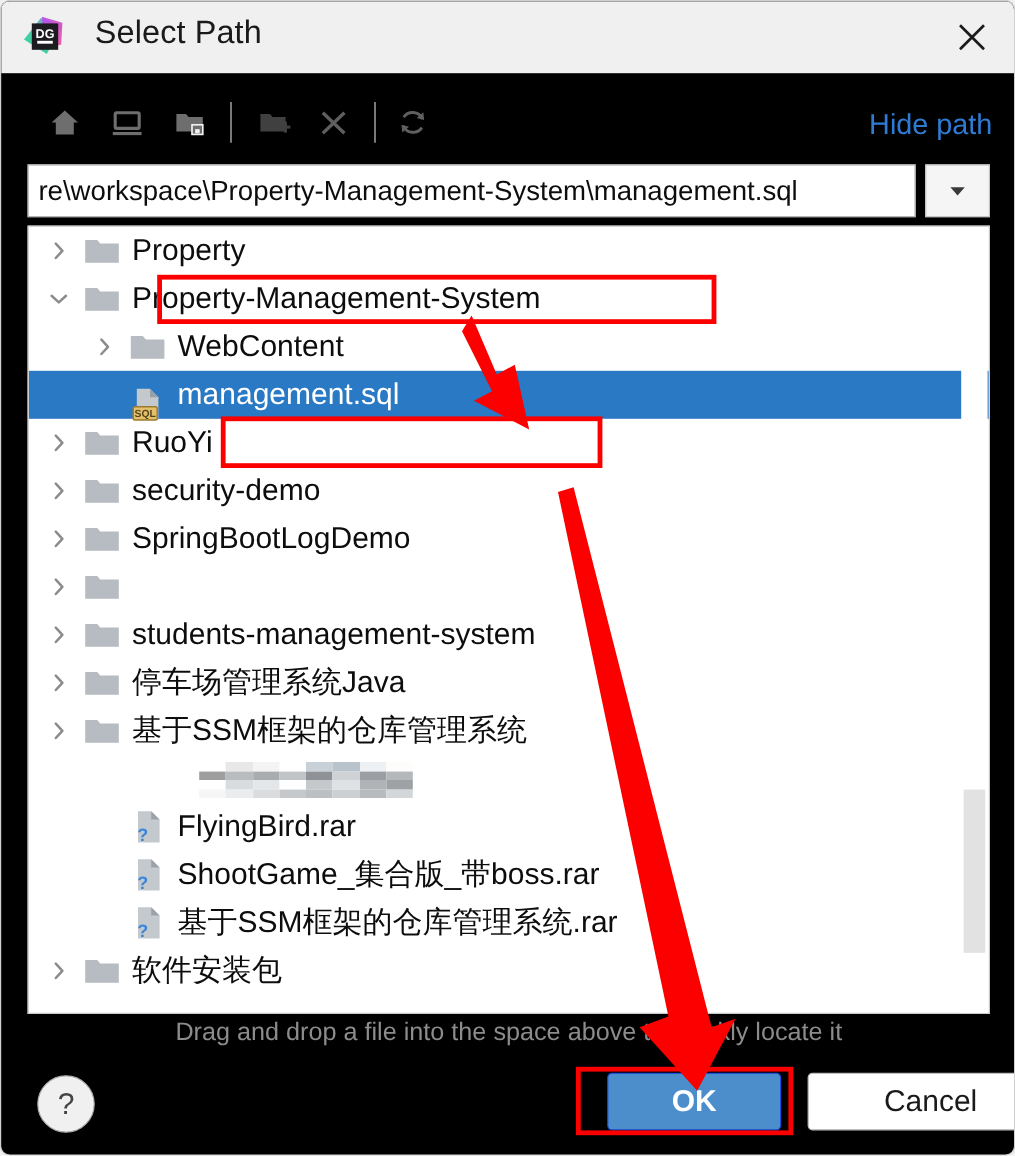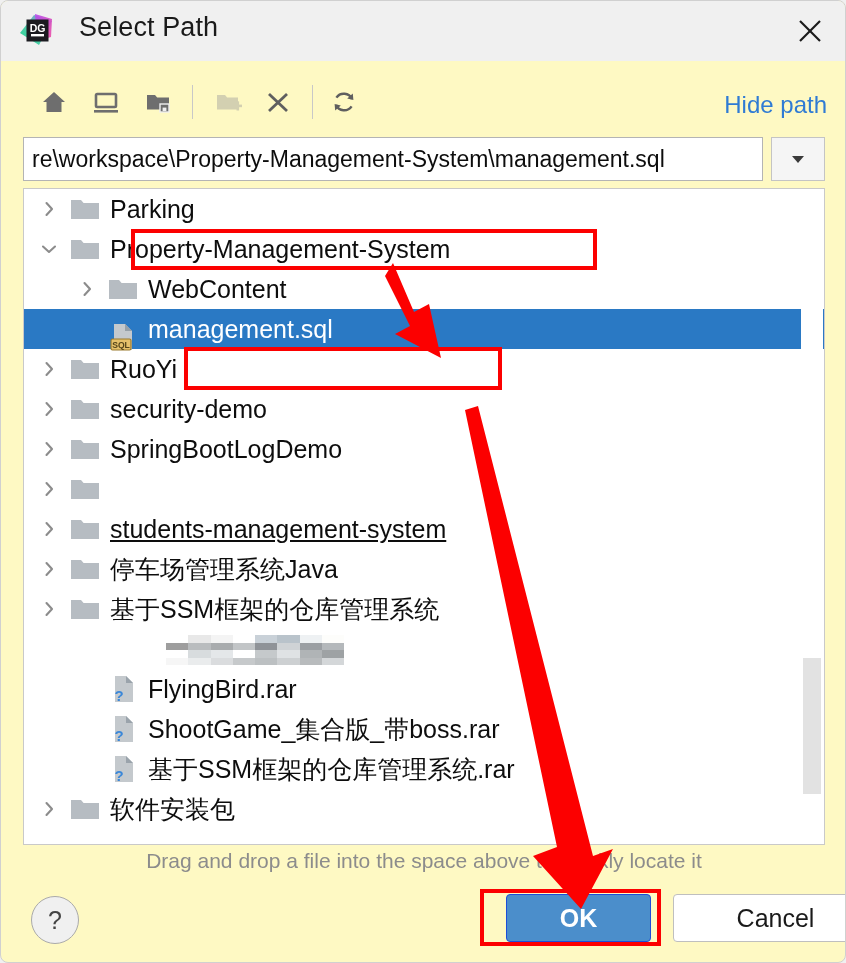--- a/index.html
+++ b/index.html
@@ -5,21 +5,21 @@
   html,body{margin:0;padding:0;}
   body{
     width:846px;height:963px;
     background:#f0f0f0;
     font-family:"Liberation Sans","DejaVu Sans",sans-serif;
     -webkit-font-smoothing:antialiased;
     overflow:hidden;
   }
   #dialog{
     position:absolute;left:0;top:0;width:846px;height:963px;
-    background:#fef9c3;
+    background:#000000;
     border-radius:8px;
     box-sizing:border-box;
     border:1px solid #d0d0d0;
     overflow:hidden;
   }
 
   
   #titlebar{
     position:absolute;left:0;top:0;width:846px;height:60px;
     background:#f0f0f0;
@@ -253,21 +253,21 @@
           <span class="chev" style="left: 12px;">
             <svg width="18" height="18" viewBox="0 0 18 18">
               <polyline points="6.5,3 12,9 6.5,15" fill="none" stroke="#8c8c8c" stroke-width="2.1" stroke-linecap="round" stroke-linejoin="round"></polyline>
             </svg>
           </span>
           <span class="ico" style="left: 46px;">
             <svg width="30" height="24" viewBox="0 0 30 24">
               <path d="M1 3 h10 l2.6 3 H29 v16 H1 Z" fill="#b6bcc2"></path>
             </svg>
           </span>
-          <span class="lbl" style="left: 86px;">Parking</span>
+          <span class="lbl" style="left: 86px;">Property</span>
         </div>
         <div class="row">
           <span class="chev" style="left: 12px;">
             <svg width="18" height="18" viewBox="0 0 18 18">
               <polyline points="3,6.5 9,12 15,6.5" fill="none" stroke="#8c8c8c" stroke-width="2.1" stroke-linecap="round" stroke-linejoin="round"></polyline>
             </svg>
           </span>
           <span class="ico" style="left: 46px;">
             <svg width="30" height="24" viewBox="0 0 30 24">
               <path d="M1 3 h10 l2.6 3 H29 v16 H1 Z" fill="#b6bcc2"></path>
@@ -354,21 +354,21 @@
           <span class="chev" style="left: 12px;">
             <svg width="18" height="18" viewBox="0 0 18 18">
               <polyline points="6.5,3 12,9 6.5,15" fill="none" stroke="#8c8c8c" stroke-width="2.1" stroke-linecap="round" stroke-linejoin="round"></polyline>
             </svg>
           </span>
           <span class="ico" style="left: 46px;">
             <svg width="30" height="24" viewBox="0 0 30 24">
               <path d="M1 3 h10 l2.6 3 H29 v16 H1 Z" fill="#b6bcc2"></path>
             </svg>
           </span>
-          <span class="lbl" style="left: 86px; text-decoration: underline;">students-management-system</span>
+          <span class="lbl" style="left: 86px;">students-management-system</span>
         </div>
         <div class="row">
           <span class="chev" style="left: 12px;">
             <svg width="18" height="18" viewBox="0 0 18 18">
               <polyline points="6.5,3 12,9 6.5,15" fill="none" stroke="#8c8c8c" stroke-width="2.1" stroke-linecap="round" stroke-linejoin="round"></polyline>
             </svg>
           </span>
           <span class="ico" style="left: 46px;">
             <svg width="30" height="24" viewBox="0 0 30 24">
               <path d="M1 3 h10 l2.6 3 H29 v16 H1 Z" fill="#b6bcc2"></path>

